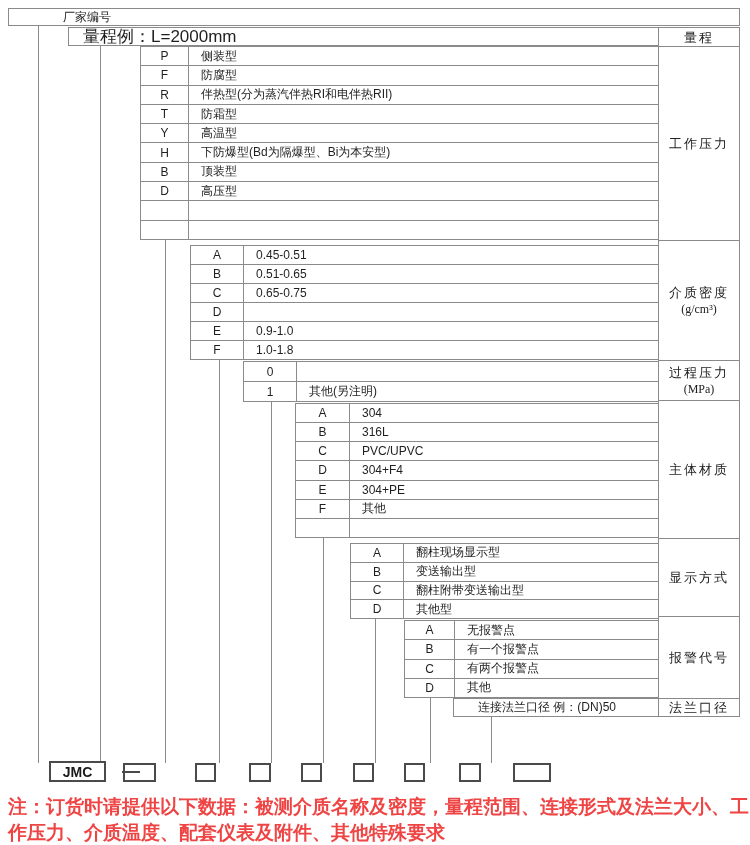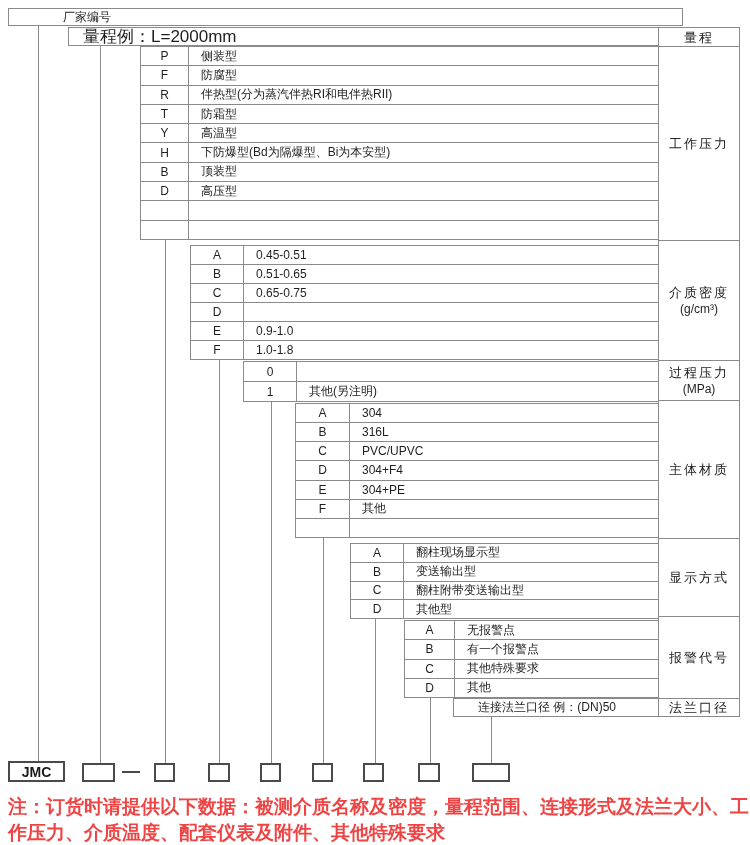--- a/index.html
+++ b/index.html
@@ -1,20 +1,20 @@
 <!DOCTYPE html>
 <html><head>
 <meta charset="utf-8">
 <style>
   html,body{margin:0;padding:0;background:#ffffff;}
   .page{position:relative;width:750px;height:845px;background:#fff;
         font-family:"Liberation Sans",sans-serif;color:#1f1f1f;overflow:hidden;}
   .bx{position:absolute;box-sizing:border-box;border:1px solid #8a8a8a;background:#fff;}
   
-  .row1{left:8px;top:8px;width:675px;height:18px;display:flex;align-items:center;
+  .row1{left:8px;top:8px;width:732px;height:18px;display:flex;align-items:center;
         padding-left:54px;font-size:12px;}
   .row2{left:68px;top:27px;width:590px;height:19px;display:flex;align-items:center;
         padding-left:14px;font-size:17px;border-right:0;}
   
   .sect{display:flex;flex-direction:column;border-right:0;}
   .s1{left:140px;top:46px;width:518px;height:194px;}
   .s2{left:190px;top:245px;width:468px;height:115px;}
   .s3{left:243px;top:361px;width:415px;height:41px;}
   .s4{left:295px;top:403px;width:363px;height:135px;}
   .s5{left:350px;top:543px;width:308px;height:76px;}
@@ -26,28 +26,28 @@
   .s2 .code,.s3 .code,.s5 .code{width:52px;}
   .s4 .code{width:53px;}
   .s6 .code{width:49px;}
   .desc{flex:1;display:flex;align-items:center;padding-left:12px;font-size:12px;
         white-space:nowrap;overflow:hidden;}
   .s7{left:453px;top:698px;width:205px;height:19px;border-right:0;display:flex;
       align-items:center;padding-left:24px;font-size:12px;}
   
   .labelcol{left:658px;top:27px;width:82px;height:690px;display:flex;flex-direction:column;}
   .lcell{box-sizing:border-box;display:flex;flex-direction:column;align-items:center;
-         justify-content:center;font-family:Liberation Sans, sans-serif;font-size:13px;
+         justify-content:center;font-family:Liberation Serif, serif;font-size:13px;
          letter-spacing:2px;color:#222;text-align:center;line-height:17px;}
   .lcell:not(:last-child){border-bottom:1px solid #8a8a8a;}
   .lsub{letter-spacing:0;font-size:12px;}
   
   .vline{position:absolute;width:1px;background:#8a8a8a;}
   
-  .obox{position:absolute;box-sizing:border-box;border:2px solid #4a4a4a;background:#fff;}
+  .obox{position:absolute;box-sizing:border-box;border:2px solid #4a4a4a;background:#fff;margin-left:41px;}
   .model{left:8px;top:761px;width:57px;height:21px;display:flex;align-items:center;
          justify-content:center;font-size:14px;font-weight:bold;color:#1a1a1a;}
   .dash{position:absolute;left:122px;top:771px;width:18px;height:2px;background:#4a4a4a;}
   
   .note{position:absolute;left:8px;top:794px;width:742px;font-size:19px;line-height:26px;
         font-weight:bold;color:#ef4444;}
 </style>
 </head>
 <body>
 
@@ -193,21 +193,21 @@
     <div class="trow">
         <div class="code">A</div>
         <div class="desc">无报警点</div>
       </div>
     <div class="trow">
         <div class="code">B</div>
         <div class="desc">有一个报警点</div>
       </div>
     <div class="trow">
         <div class="code">C</div>
-        <div class="desc">其他特殊要求</div>
+        <div class="desc">有两个报警点</div>
       </div>
     <div class="trow">
         <div class="code">D</div>
         <div class="desc">其他</div>
       </div>
   </div>
 
   <div class="bx s7">
     <span>连接法兰口径 例：(DN)50</span>
   </div>

